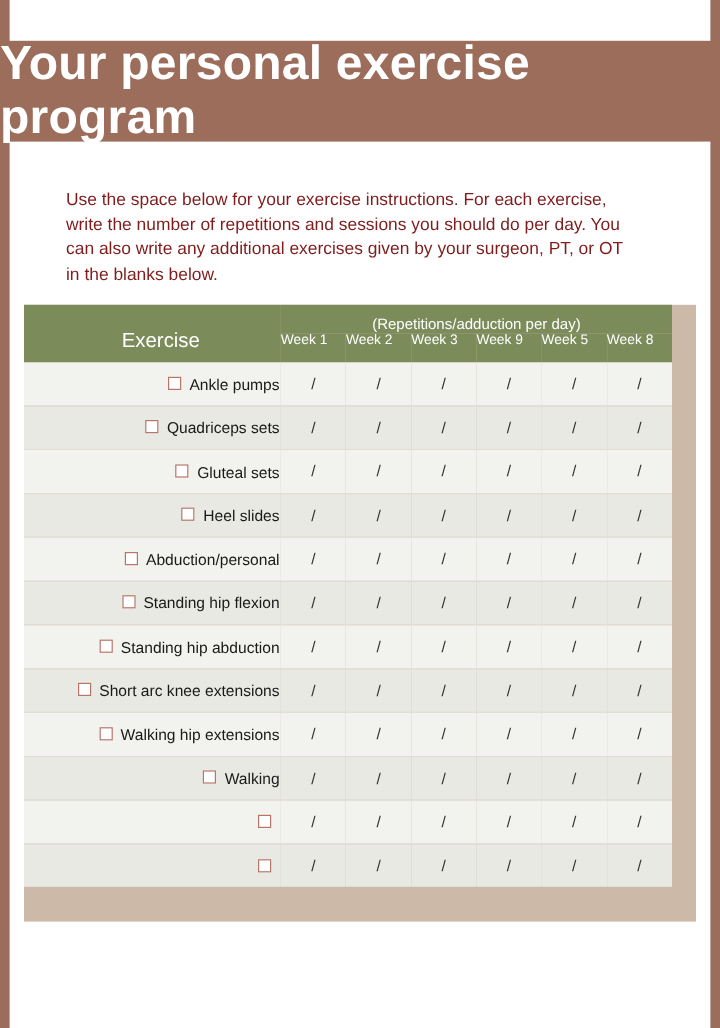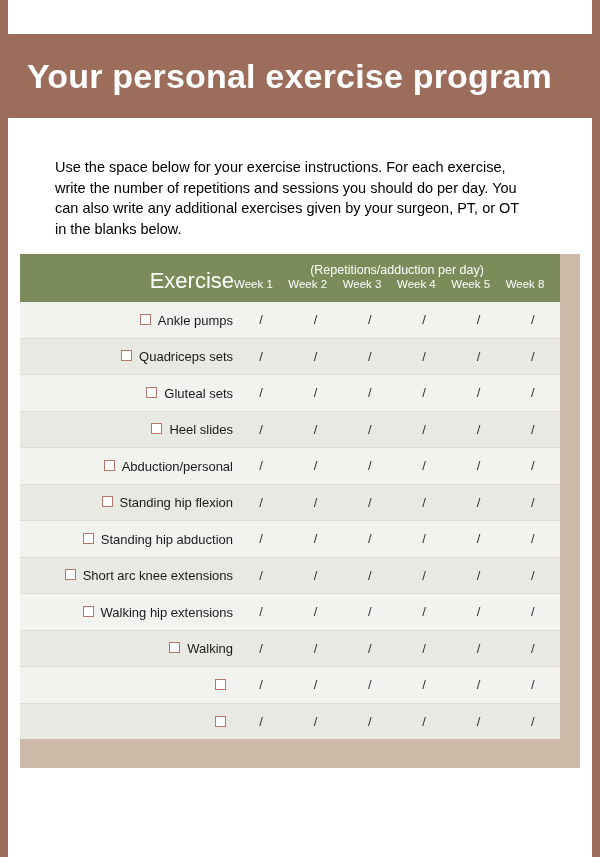--- a/index.html
+++ b/index.html
@@ -35,34 +35,33 @@
     top: 34px;
     left: 0;
     right: 0;
     height: 84px;
     background: #9c6d5b;
     display: flex;
     align-items: center;
   }
   .header-title {
     color: #ffffff;
-    font-size: 34px;
+    font-size: 40px;
     font-weight: bold;
     letter-spacing: 0.2px;
-    margin-left: 27px;
   }
 
   .intro {
     position: absolute;
     top: 157px;
     left: 55px;
     width: 470px;
     font-size: 14.5px;
     line-height: 1.42;
-    color: #000000;
+    color: #7f1d1d;
   }
 
   .content-panel {
     position: absolute;
     left: 20px;
     top: 254px;
     width: 560px;
     height: 514px;
     background: #ccb9a7;
     box-sizing: border-box;
@@ -80,22 +79,22 @@
   thead th {
     background: #7b8b5a;
     color: #ffffff;
     font-weight: normal;
     padding: 0;
     vertical-align: bottom;
   }
 
   .th-exercise {
     width: 200px;
-    font-size: 22px;
-    text-align: right;
+    font-size: 17px;
+    text-align: center;
     padding: 0 0 8px 14px;
     vertical-align: bottom;
   }
   .th-spanner {
     font-size: 12.5px;
     text-align: center;
     padding: 9px 0 1px 0;
     font-weight: normal;
   }
   .th-week {
@@ -161,21 +160,21 @@
   <table class="ex-table">
     <thead>
       <tr>
         <th class="th-exercise" rowspan="2">Exercise</th>
         <th class="th-spanner" colspan="6">(Repetitions/adduction per day)</th>
       </tr>
       <tr>
         <th class="th-week">Week 1</th>
         <th class="th-week">Week 2</th>
         <th class="th-week">Week 3</th>
-        <th class="th-week">Week 4</th>
+        <th class="th-week">Week 9</th>
         <th class="th-week">Week 5</th>
         <th class="th-week">Week 8</th>
       </tr>
     </thead>
     <tbody id="table-body">
         <tr>
           <td class="ex-name"><span class="chk"></span><span class="ex-label">Ankle pumps</span></td>
           <td class="slash">/</td>
           <td class="slash">/</td>
           <td class="slash">/</td>

